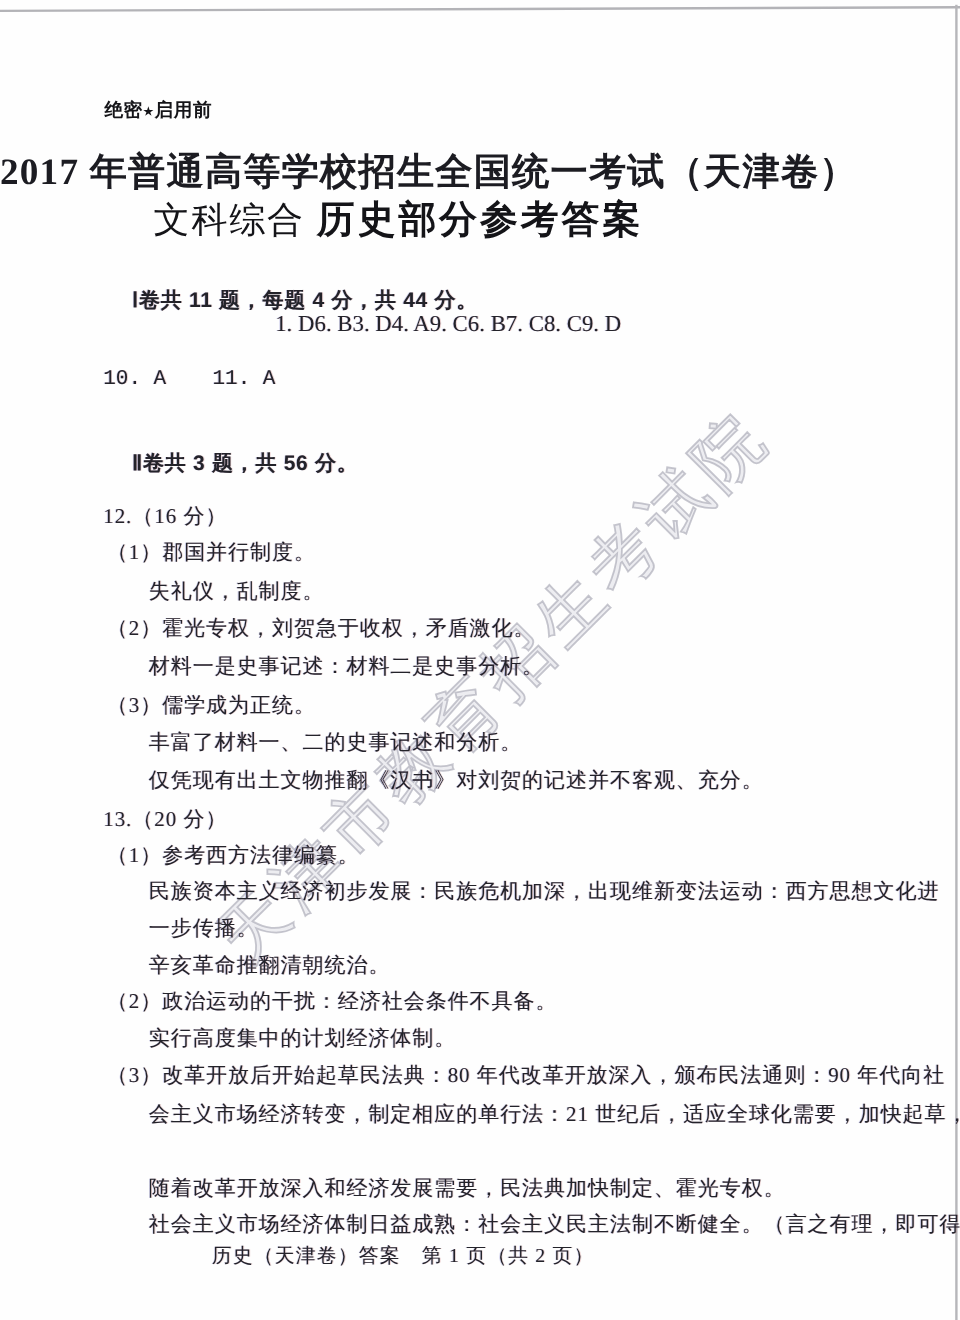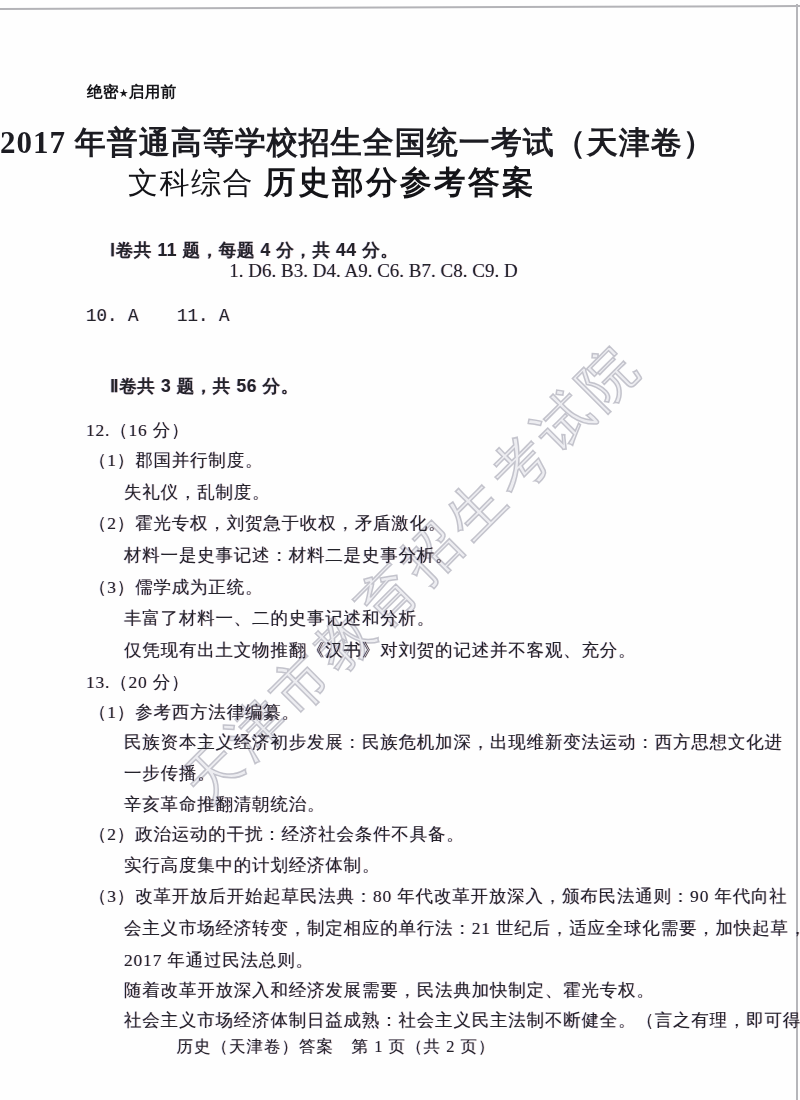--- a/index.html
+++ b/index.html
@@ -131,19 +131,18 @@
 
   <div class="ln x-q" style="top:670px">13.（20 分）</div>
   <div class="ln x-item" style="top:700px">（1）参考西方法律编纂。</div>
   <div class="ln x-cont" style="top:730px">民族资本主义经济初步发展：民族危机加深，出现维新变法运动：西方思想文化进</div>
   <div class="ln x-cont" style="top:761px">一步传播。</div>
   <div class="ln x-cont" style="top:792px">辛亥革命推翻清朝统治。</div>
   <div class="ln x-item" style="top:822px">（2）政治运动的干扰：经济社会条件不具备。</div>
   <div class="ln x-cont" style="top:853px">实行高度集中的计划经济体制。</div>
   <div class="ln x-item" style="top:884px">（3）改革开放后开始起草民法典：80 年代改革开放深入，颁布民法通则：90 年代向社</div>
   <div class="ln x-cont" style="top:916px">会主义市场经济转变，制定相应的单行法：21 世纪后，适应全球化需要，加快起草，</div>
-  <div class="ln x-cont" style="top:948px">2017 年通过民法总则。</div>
   <div class="ln x-cont" style="top:978px">随着改革开放深入和经济发展需要，民法典加快制定、霍光专权。</div>
   <div class="ln x-cont" style="top:1008px">社会主义市场经济体制日益成熟：社会主义民主法制不断健全。（言之有理，即可得分）</div>
 
   <div class="footer-line">历史（天津卷）答案　第 1 页（共 2 页）</div>
 
 </div>
 
 </body></html>

